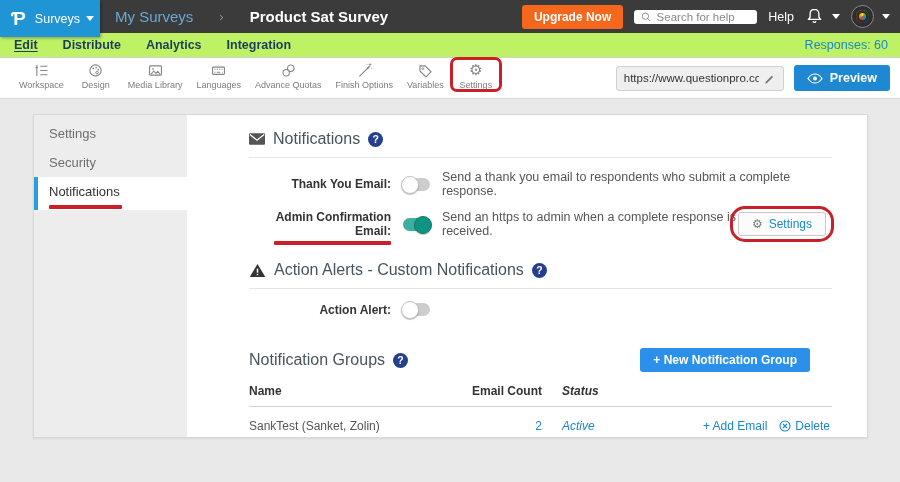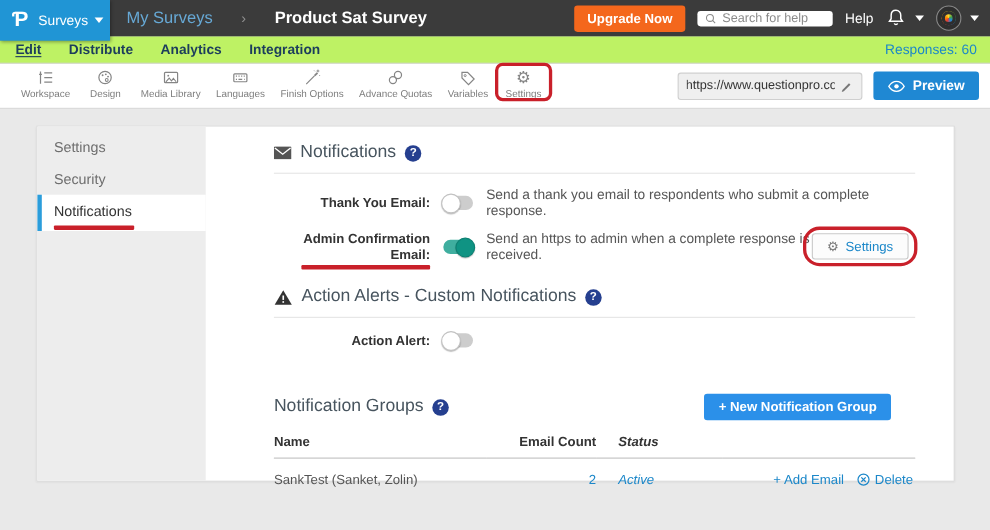--- a/index.html
+++ b/index.html
@@ -142,21 +142,21 @@
   .rdesc { font-size: 12.5px; color: #565656; }
   .settings-btn-wrap { margin-left: auto; position: relative; margin-right: 6px; }
   .settings-btn {
     display: flex; align-items: center; gap: 6px; background: #fcfcfc;
     border: 1px solid #c9c9c9; border-radius: 3px; padding: 4px 13px;
     font-size: 12px; color: #1b87c9; cursor: pointer; font-family: "Liberation Sans", sans-serif;
   }
   .settings-btn .gear-glyph { font-family: "DejaVu Sans", sans-serif; color: #7b7b7b; font-size: 12px; }
   .annot-btn { inset: -6px -8px; border-radius: 15px; }
   .sec2 { margin-top: 22px; }
-  .sec3-row { margin-top: 40px; display: flex; align-items: center; }
+  .sec3-row { margin-top: 30px; display: flex; align-items: center; }
   .new-group-btn {
     margin-left: auto; margin-right: 22px; background: #2b90e9; color: #fff; border: none;
     border-radius: 3px; height: 24px; padding: 0 13px; font-size: 12px; font-weight: bold; cursor: pointer;
   }
   table.groups { width: 100%; border-collapse: collapse; margin-top: 12px; }
   .groups th {
     font-size: 12px; color: #333; text-align: left; font-weight: 700;
     padding-bottom: 8px; border-bottom: 1px solid #d2d2d2;
   }
   .groups th.num, .groups td.num { text-align: right; width: 100px; }
@@ -243,32 +243,32 @@
   </div>
   <div class="titem">
     <svg viewBox="0 0 20 20">
         <rect x="3" y="6" width="14" height="8.5" rx="1" fill="none" stroke="#858585" stroke-width="1.3"></rect>
         <path d="M5.2 8.5h1.2M8 8.5h1.2M10.8 8.5h1.2M13.6 8.5h1.2M5.2 12h1.2M8 12h4M14 12h.8" stroke="#858585" stroke-width="1.2"></path>
       </svg>
     <span class="tlbl">Languages</span>
   </div>
   <div class="titem">
     <svg viewBox="0 0 20 20">
+        <circle cx="7.3" cy="12.7" r="3.8" fill="none" stroke="#858585" stroke-width="1.3"></circle>
+        <circle cx="12.7" cy="7.3" r="3.8" fill="none" stroke="#858585" stroke-width="1.3"></circle>
+      </svg>
+    <span class="tlbl">Advance Quotas</span>
+  </div>
+  <div class="titem">
+    <svg viewBox="0 0 20 20">
         <path d="M4 17l9-9" stroke="#858585" stroke-width="1.3"></path>
         <path d="M13 8l3-3" stroke="#858585" stroke-width="2"></path>
         <path d="M16.5 1.5v3M15 3h3M12.5 2.5l.8.8M18 7.5l.8.8" stroke="#858585" stroke-width="1"></path>
       </svg>
     <span class="tlbl">Finish Options</span>
-  </div>
-  <div class="titem">
-    <svg viewBox="0 0 20 20">
-        <circle cx="7.3" cy="12.7" r="3.8" fill="none" stroke="#858585" stroke-width="1.3"></circle>
-        <circle cx="12.7" cy="7.3" r="3.8" fill="none" stroke="#858585" stroke-width="1.3"></circle>
-      </svg>
-    <span class="tlbl">Advance Quotas</span>
   </div>
   <div class="titem">
     <svg viewBox="0 0 20 20">
         <path d="M3.5 4.5h6l7 7-6 6-7-7z" fill="none" stroke="#858585" stroke-width="1.3"></path>
         <circle cx="6.9" cy="7.9" r="1.1" fill="none" stroke="#858585" stroke-width="1"></circle>
       </svg>
     <span class="tlbl">Variables</span>
   </div>
   <div class="titem">
     <span class="gear-glyph">⚙</span>

